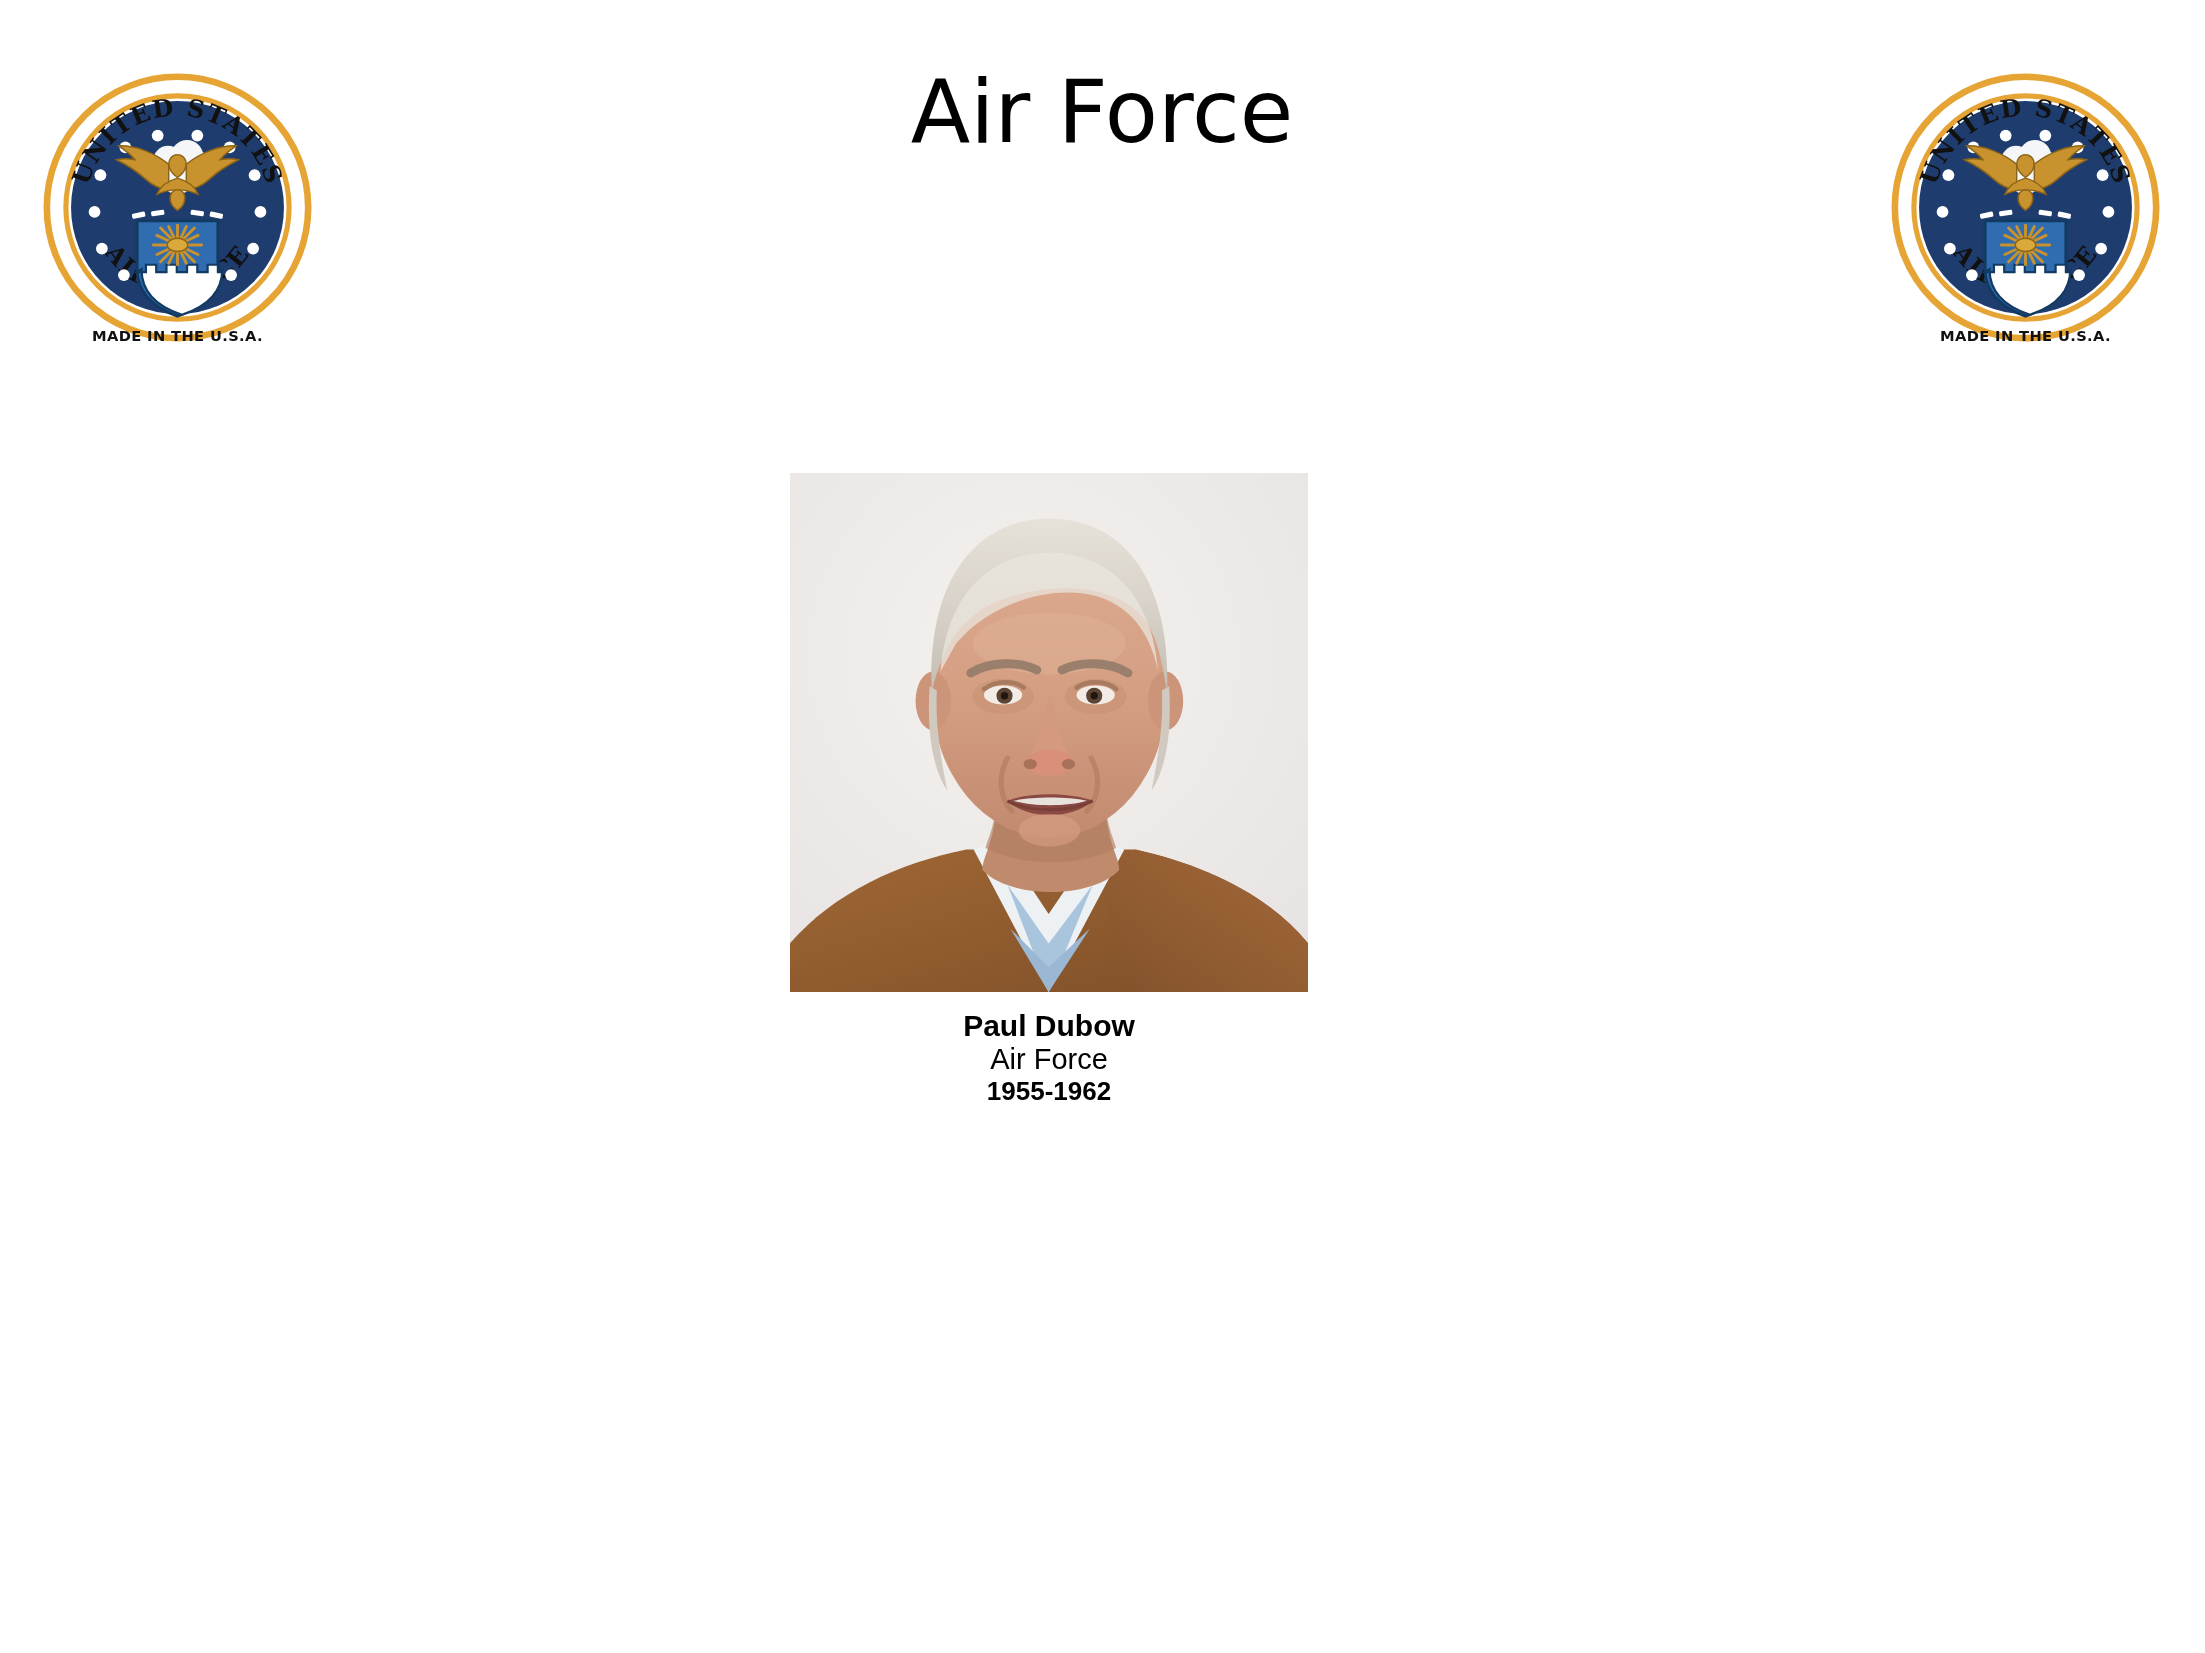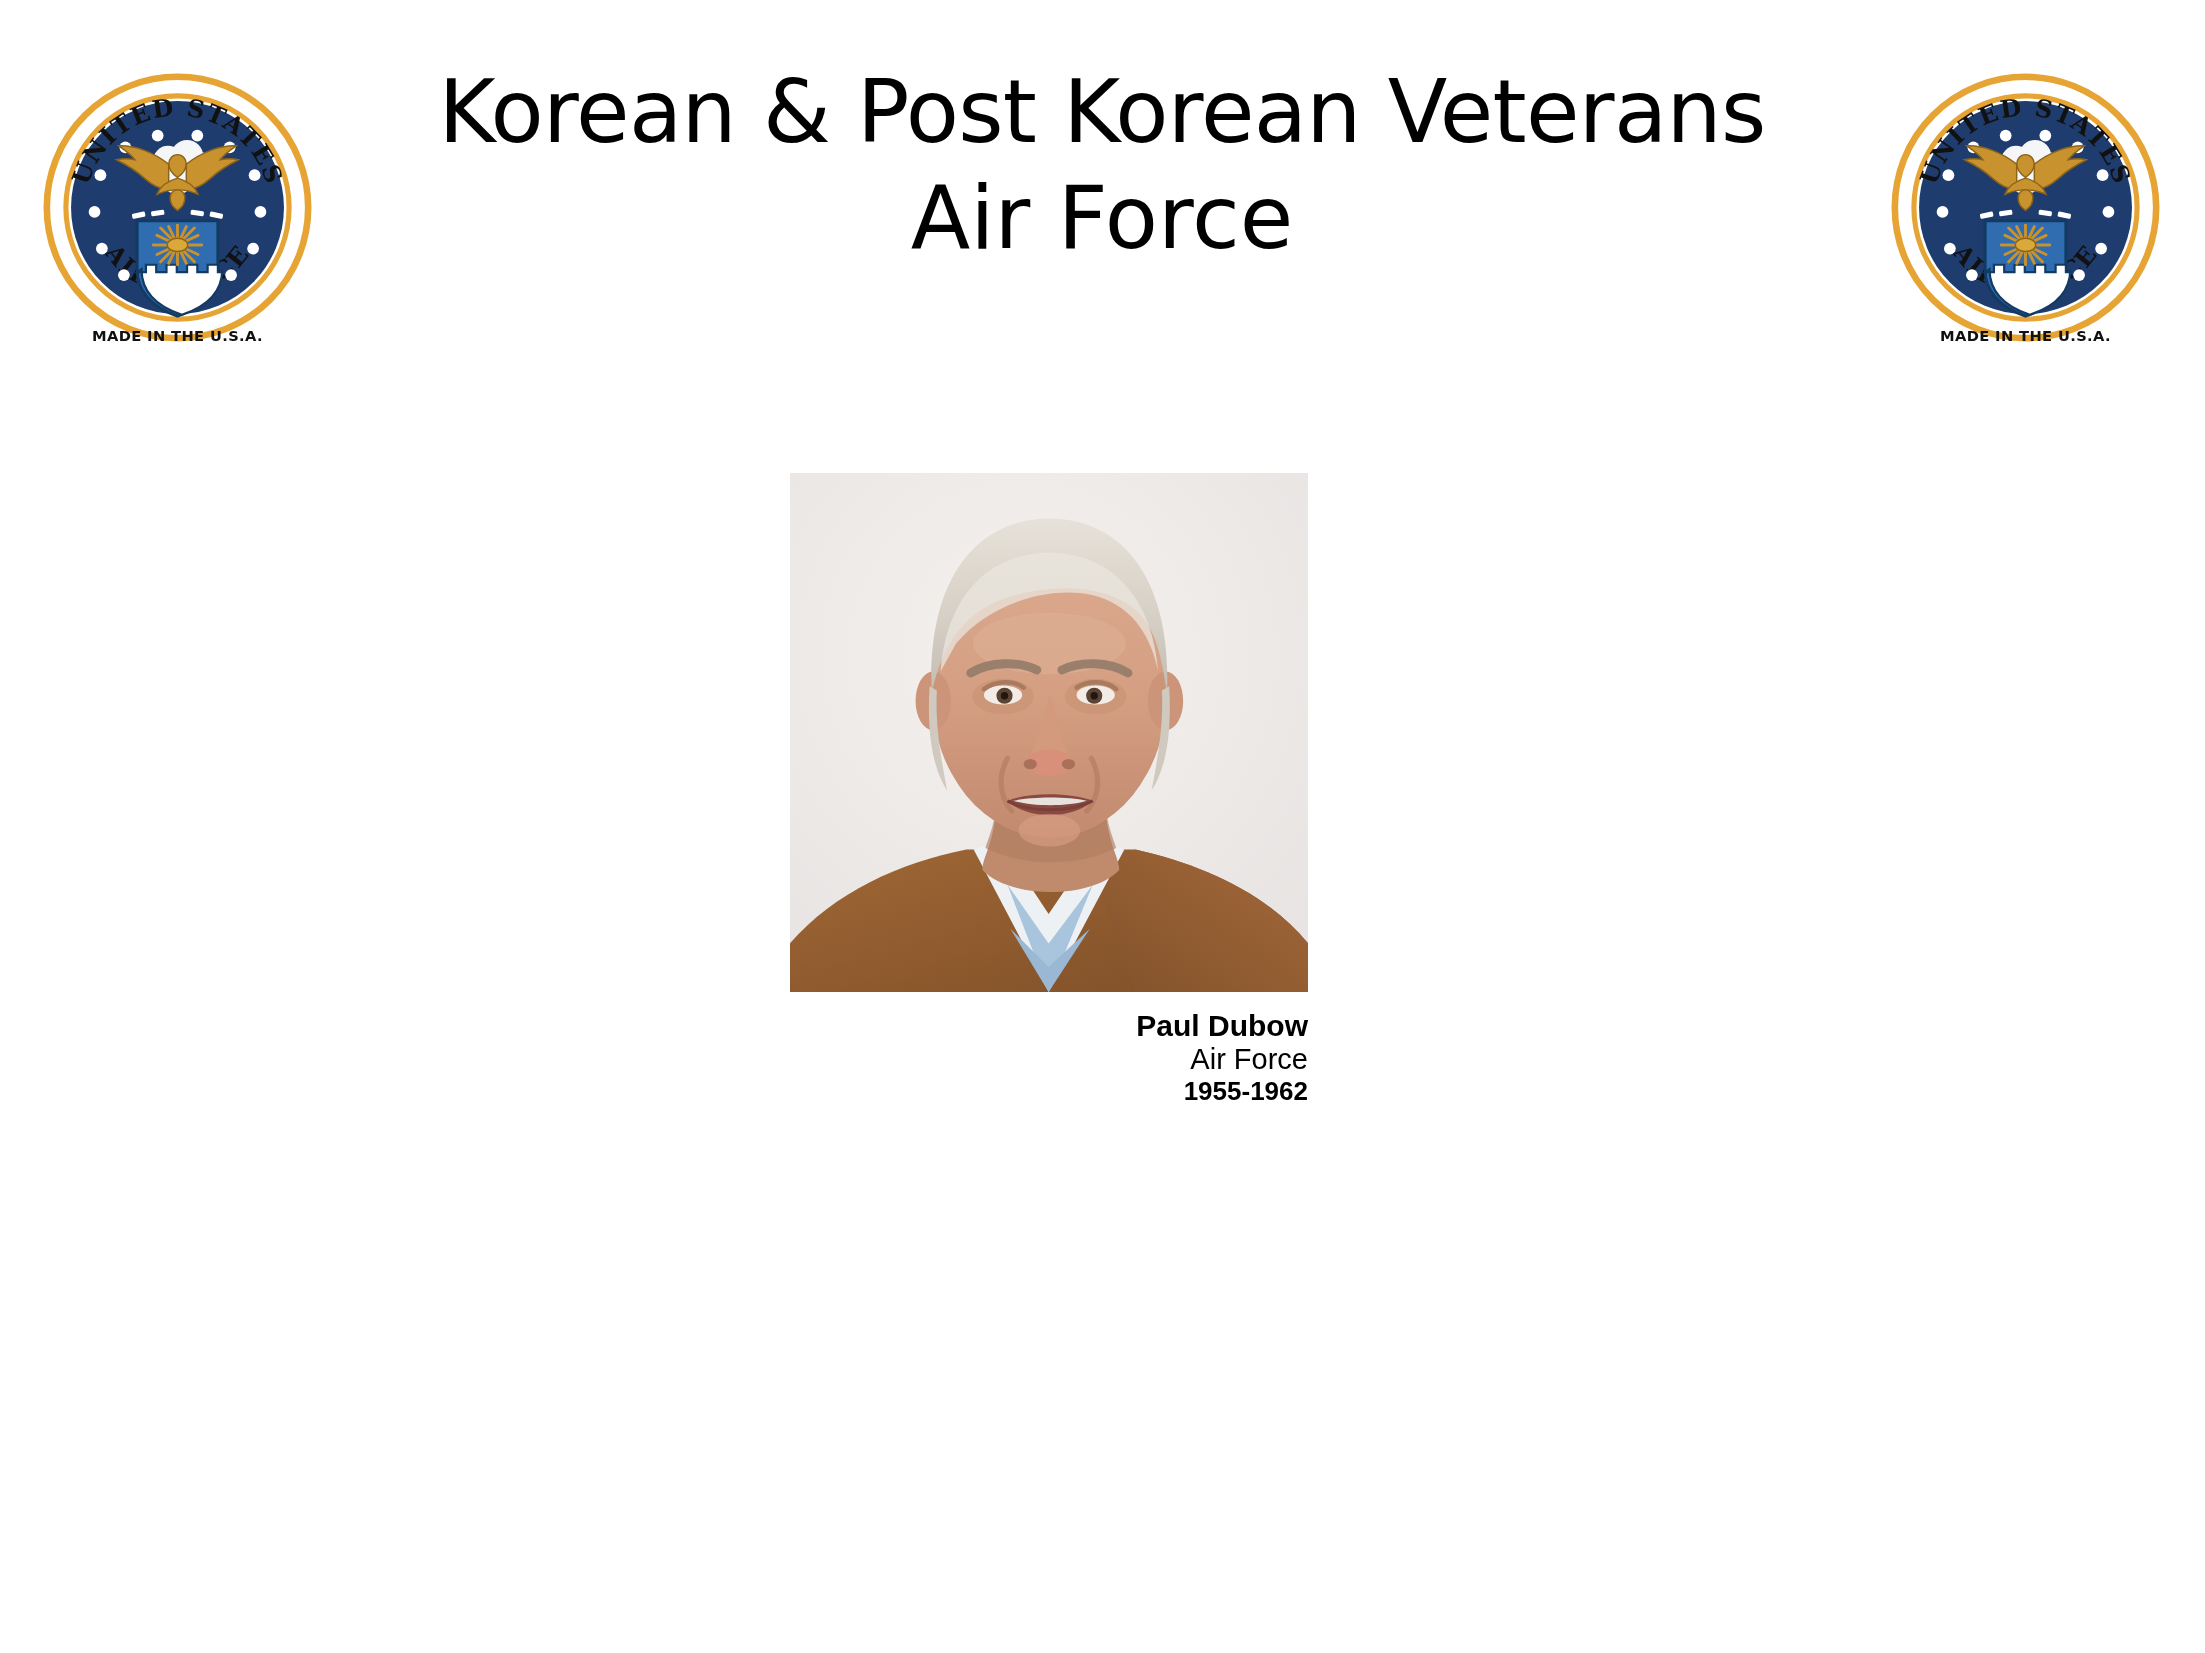--- a/index.html
+++ b/index.html
@@ -54,21 +54,21 @@
     background: #f2eeea;
   }
   .photo-frame svg { display: block; width: 100%; height: 100%; }
 
   
   .caption {
     position: absolute;
     left: 790px;
     top: 1009px;
     width: 518px;
-    text-align: right;
+    text-align: center;
     color: #000000;
     font-family: "Liberation Sans", sans-serif;
   }
   .caption .cap-name {
     display: block;
     font-size: 30px;
     font-weight: 700;
     line-height: 1.12;
   }
   .caption .cap-branch {
@@ -162,21 +162,20 @@
         <line x1="171" y1="216" x2="195" y2="266"></line>
         <line x1="195" y1="216" x2="171" y2="266"></line>
       </g>
       <ellipse cx="183" cy="241" rx="14" ry="9" fill="#d9a93c" stroke="#8d6417" stroke-width="2"></ellipse>
 
       <text x="183" y="372" text-anchor="middle" font-family="DejaVu Sans, sans-serif" font-size="20" font-weight="700" fill="#111111" letter-spacing="0.5">MADE IN THE U.S.A.</text>
     </svg>
   </div>
 
   <div class="title-block">
-    <span class="title-line title-line-1">Korean &amp; Post Korean Veterans</span>
     <span class="title-line title-line-2">Air Force</span>
   </div>
 
   <div class="seal seal-right">
     <svg viewBox="0 0 366 380" xmlns="http://www.w3.org/2000/svg">
       <defs>
         <path id="arcTopR" d="M 58 190 A 125 125 0 0 1 308 190" fill="none"></path>
         <path id="arcBotR" d="M 66 190 A 117 117 0 0 0 300 190" fill="none"></path>
       </defs>
       <circle cx="183" cy="190" r="178" fill="none" stroke="#e5a434" stroke-width="9"></circle>

